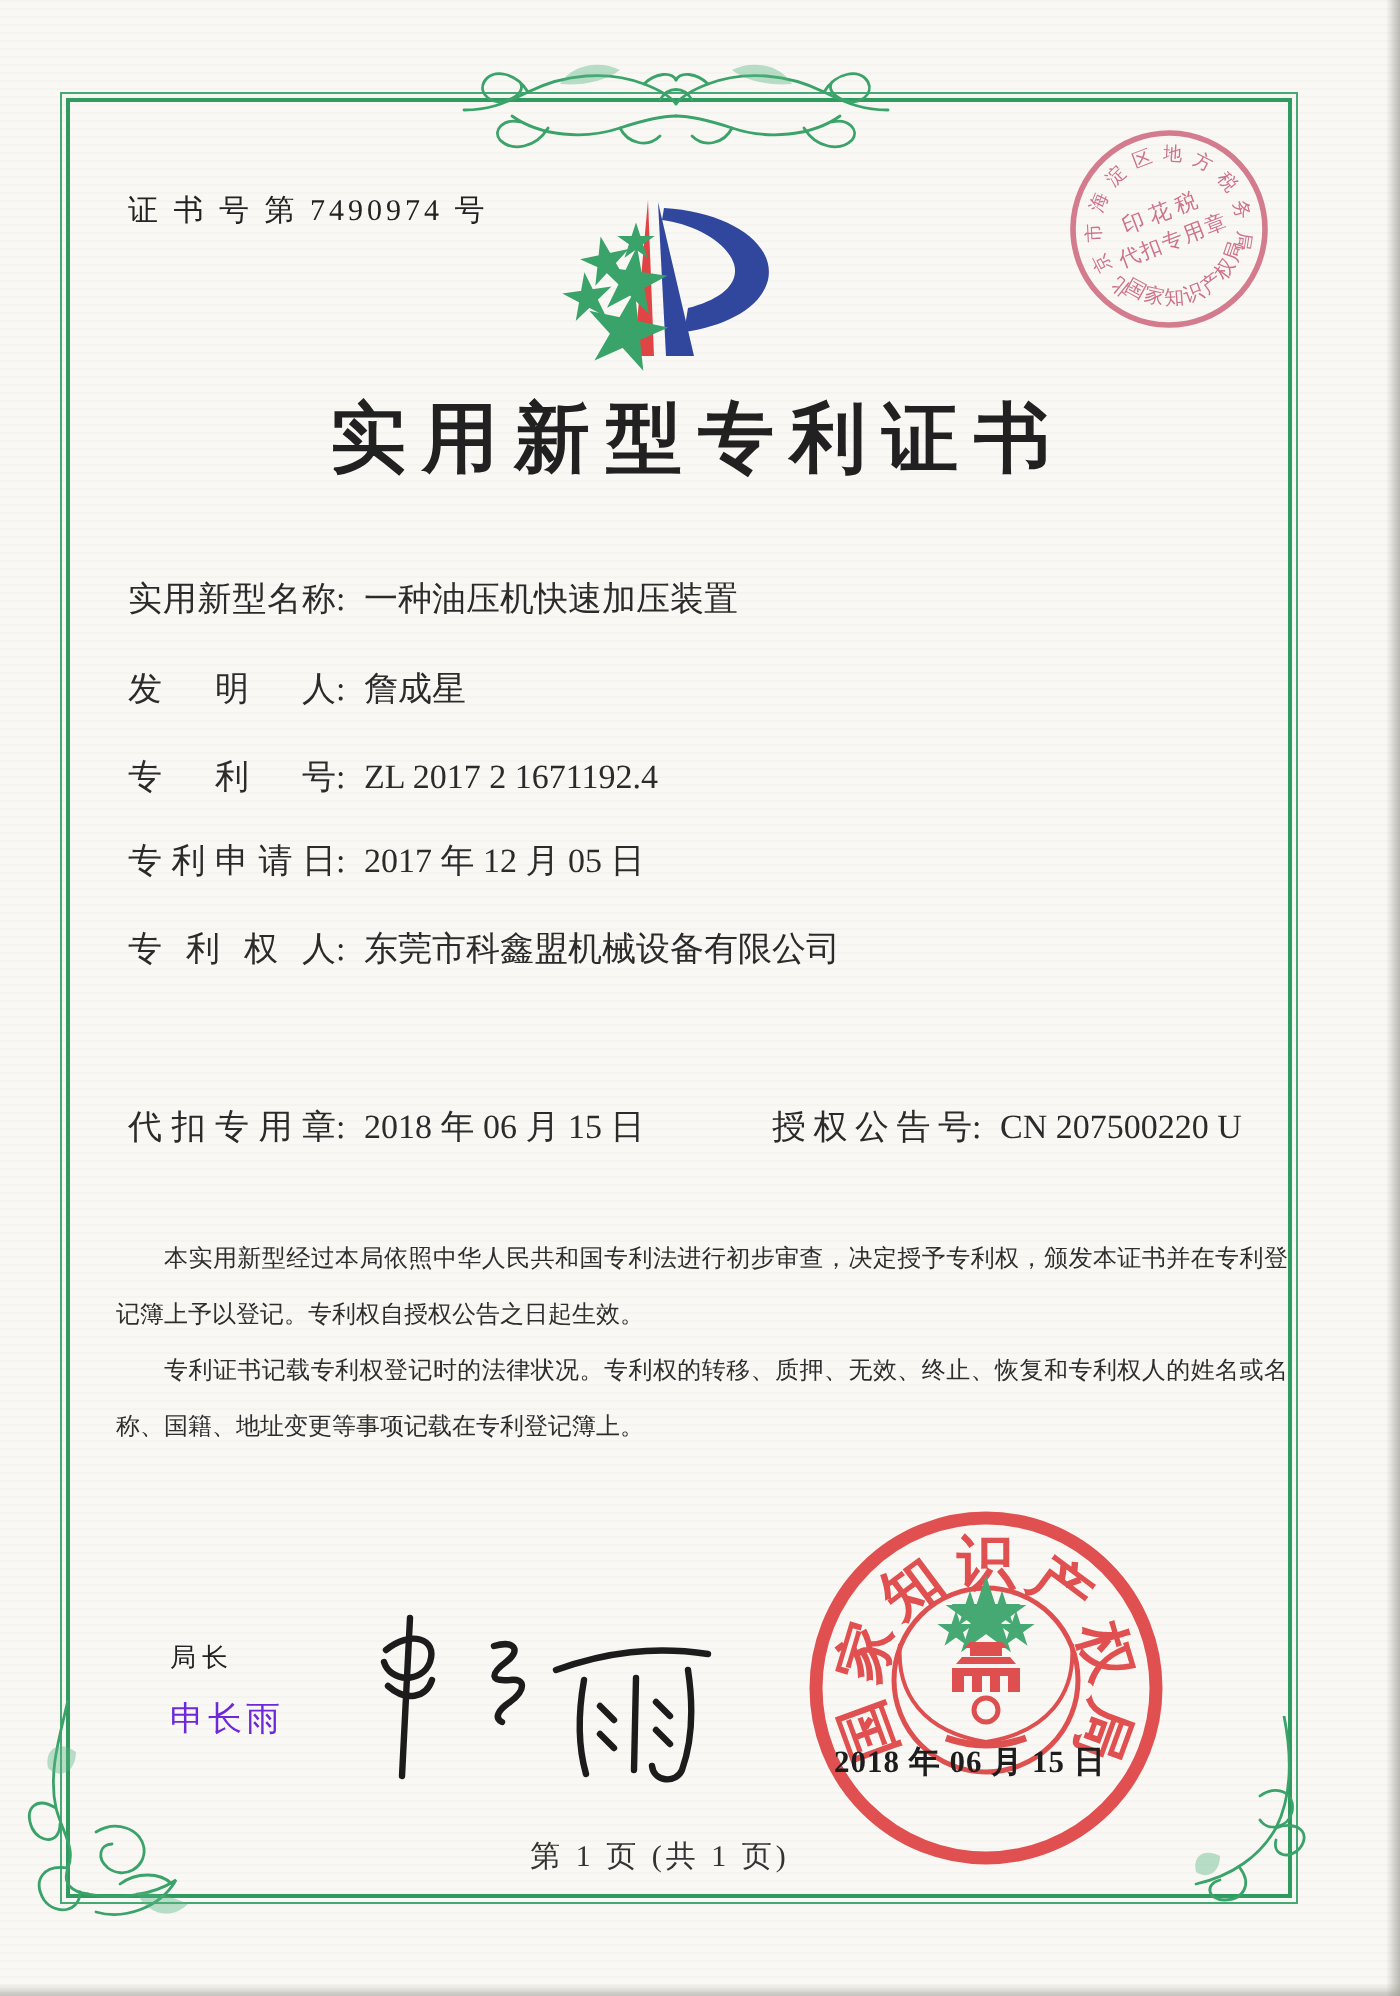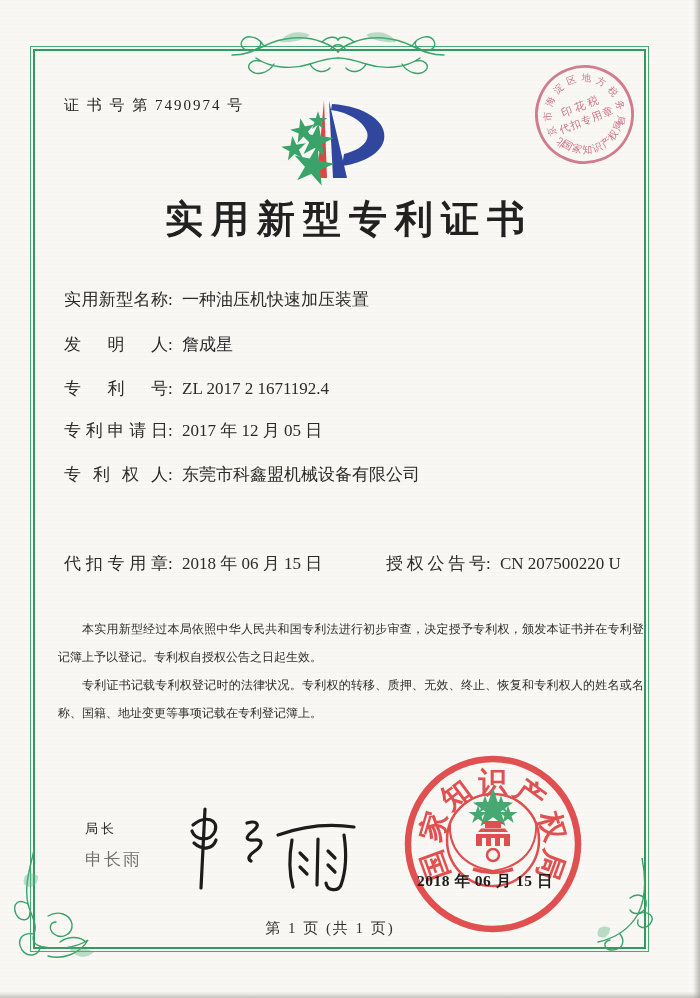--- a/index.html
+++ b/index.html
@@ -35,21 +35,21 @@
   .fvalue{display:inline-block;width:462px;vertical-align:top;}
   .frow-right{position:absolute;left:322px;top:0;white-space:nowrap;}
 
   .body-text{position:absolute;left:58px;top:583px;width:586px;font-size:12px;
         line-height:28px;text-align:justify;color:#2e2e2e;margin-top:32px;}
   .body-text p{margin:0;text-indent:2em;}
 
   .director-title{position:absolute;left:85px;top:820px;font-size:13px;letter-spacing:3px;
         font-family:"Liberation Sans","DejaVu Sans",sans-serif;color:#222;text-align:right;}
   .director-name{position:absolute;left:85px;top:848px;font-size:17px;letter-spacing:2px;
-        font-family:Liberation Sans, sans-serif;color:#737373;}
+        font-family:Liberation Sans, sans-serif;color:#6d28d9;}
   .sig{position:absolute;left:175px;top:795px;}
   .sig path{stroke:#1c1c1c;stroke-width:3.2;fill:none;stroke-linecap:round;stroke-linejoin:round;}
 
   .seal{position:absolute;left:398px;top:752px;opacity:.93;}
   .seal text{font-family:"Liberation Serif",serif;font-weight:bold;fill:#e04444;}
   .seal-date{position:absolute;left:417px;top:871px;font-size:15.5px;letter-spacing:.5px;
         color:#1d1d1d;font-weight:bold;z-index:6;}
 
   .stamp{position:absolute;left:532px;top:62px;transform:rotate(-21deg);opacity:.88;}
   .stamp text{font-family:"Liberation Serif",serif;fill:#c9607a;}

